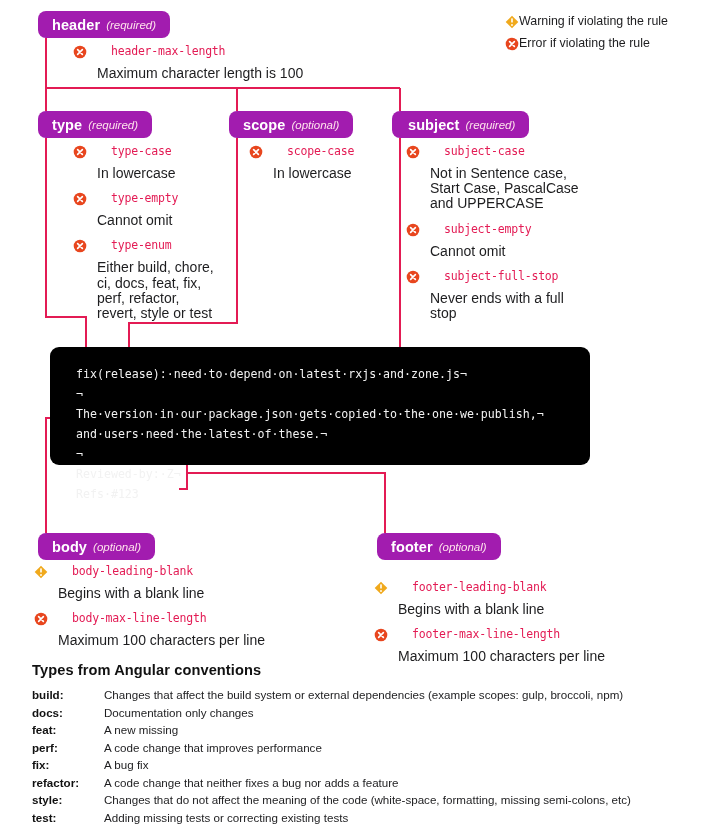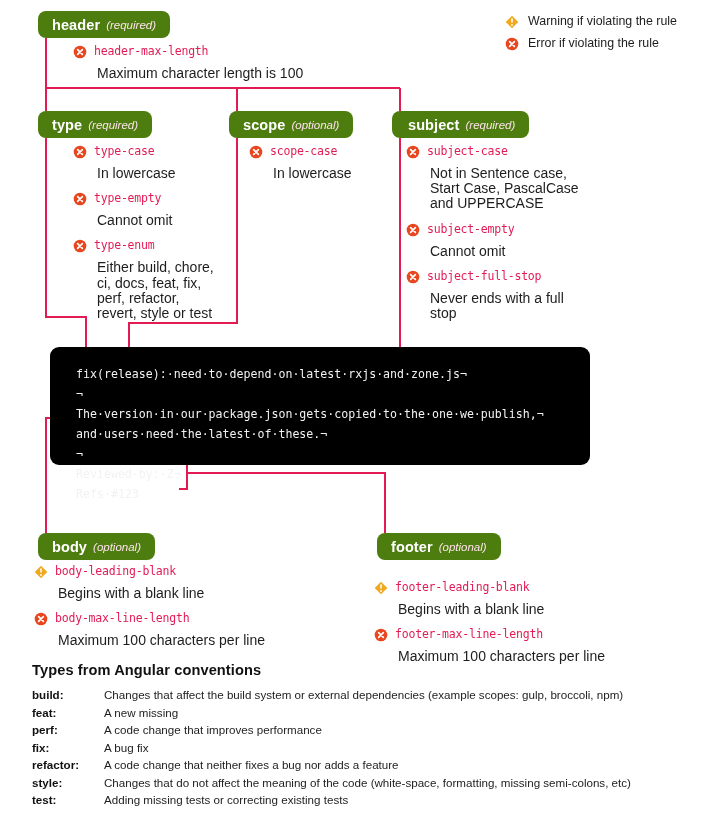--- a/index.html
+++ b/index.html
@@ -17,21 +17,21 @@
   }
 
   #stage { position: absolute; inset: 0; }
 
   
   #wires { position: absolute; left: 0; top: 0; width: 720px; height: 840px; pointer-events: none; }
 
   
   .pill {
     position: absolute;
-    background: #4d7c0f;
+    background: #a21caf;
     border-radius: 8px;
     color: #ffffff;
     height: 27px;
     display: flex;
     align-items: center;
     padding: 0 14px;
     white-space: nowrap;
   }
   .pill .pname {
     font-size: 14.5px;
@@ -45,21 +45,21 @@
     color: #ffe3ec;
   }
 
   
   .rules { position: absolute; }
   .rule { margin-bottom: 10px; }
   .rule:last-child { margin-bottom: 0; }
   .rule-head {
     display: flex;
     align-items: flex-start;
-    gap: 7px;
+    gap: 24px;
   }
   .rule-name {
     font-family: "DejaVu Sans Mono", "Liberation Mono", monospace;
     font-size: 11.5px;
     color: #e31b54;
     letter-spacing: -0.2px;
     line-height: 15px;
     white-space: nowrap;
   }
   .rule-desc {
@@ -68,21 +68,21 @@
     color: #1d1d1f;
     margin-left: 24px;
     margin-top: 7px;
   }
 
   
   .ico { width: 14px; height: 14px; flex: 0 0 14px; display:block; margin-top: 1px; }
 
   
   #legend { position: absolute; left: 505px; top: 10px; }
-  .legend-row { display: flex; align-items: center; gap: 9px; height: 22px; }
+  .legend-row { display: flex; align-items: center; height: 22px; }
   .legend-row .ltxt { font-size: 12.4px; color: #1d1d1f; }
 
   
   #code {
     position: absolute;
     left: 50px; top: 347px;
     width: 540px; height: 118px;
     background: #000000;
     border-radius: 9px;
   }
@@ -346,20 +346,24 @@
 
   <div id="types">
     <h2>Types from Angular conventions</h2>
     <table>
       <tbody>
         <tr>
           <td class="k">build:</td>
           <td class="v">Changes that affect the build system or external dependencies (example scopes: gulp, broccoli, npm)</td>
         </tr>
         <tr>
+          <td class="k">docs:</td>
+          <td class="v">Documentation only changes</td>
+        </tr>
+        <tr>
           <td class="k">feat:</td>
           <td class="v">A new missing</td>
         </tr>
         <tr>
           <td class="k">perf:</td>
           <td class="v">A code change that improves performance</td>
         </tr>
         <tr>
           <td class="k">fix:</td>
           <td class="v">A bug fix</td>

